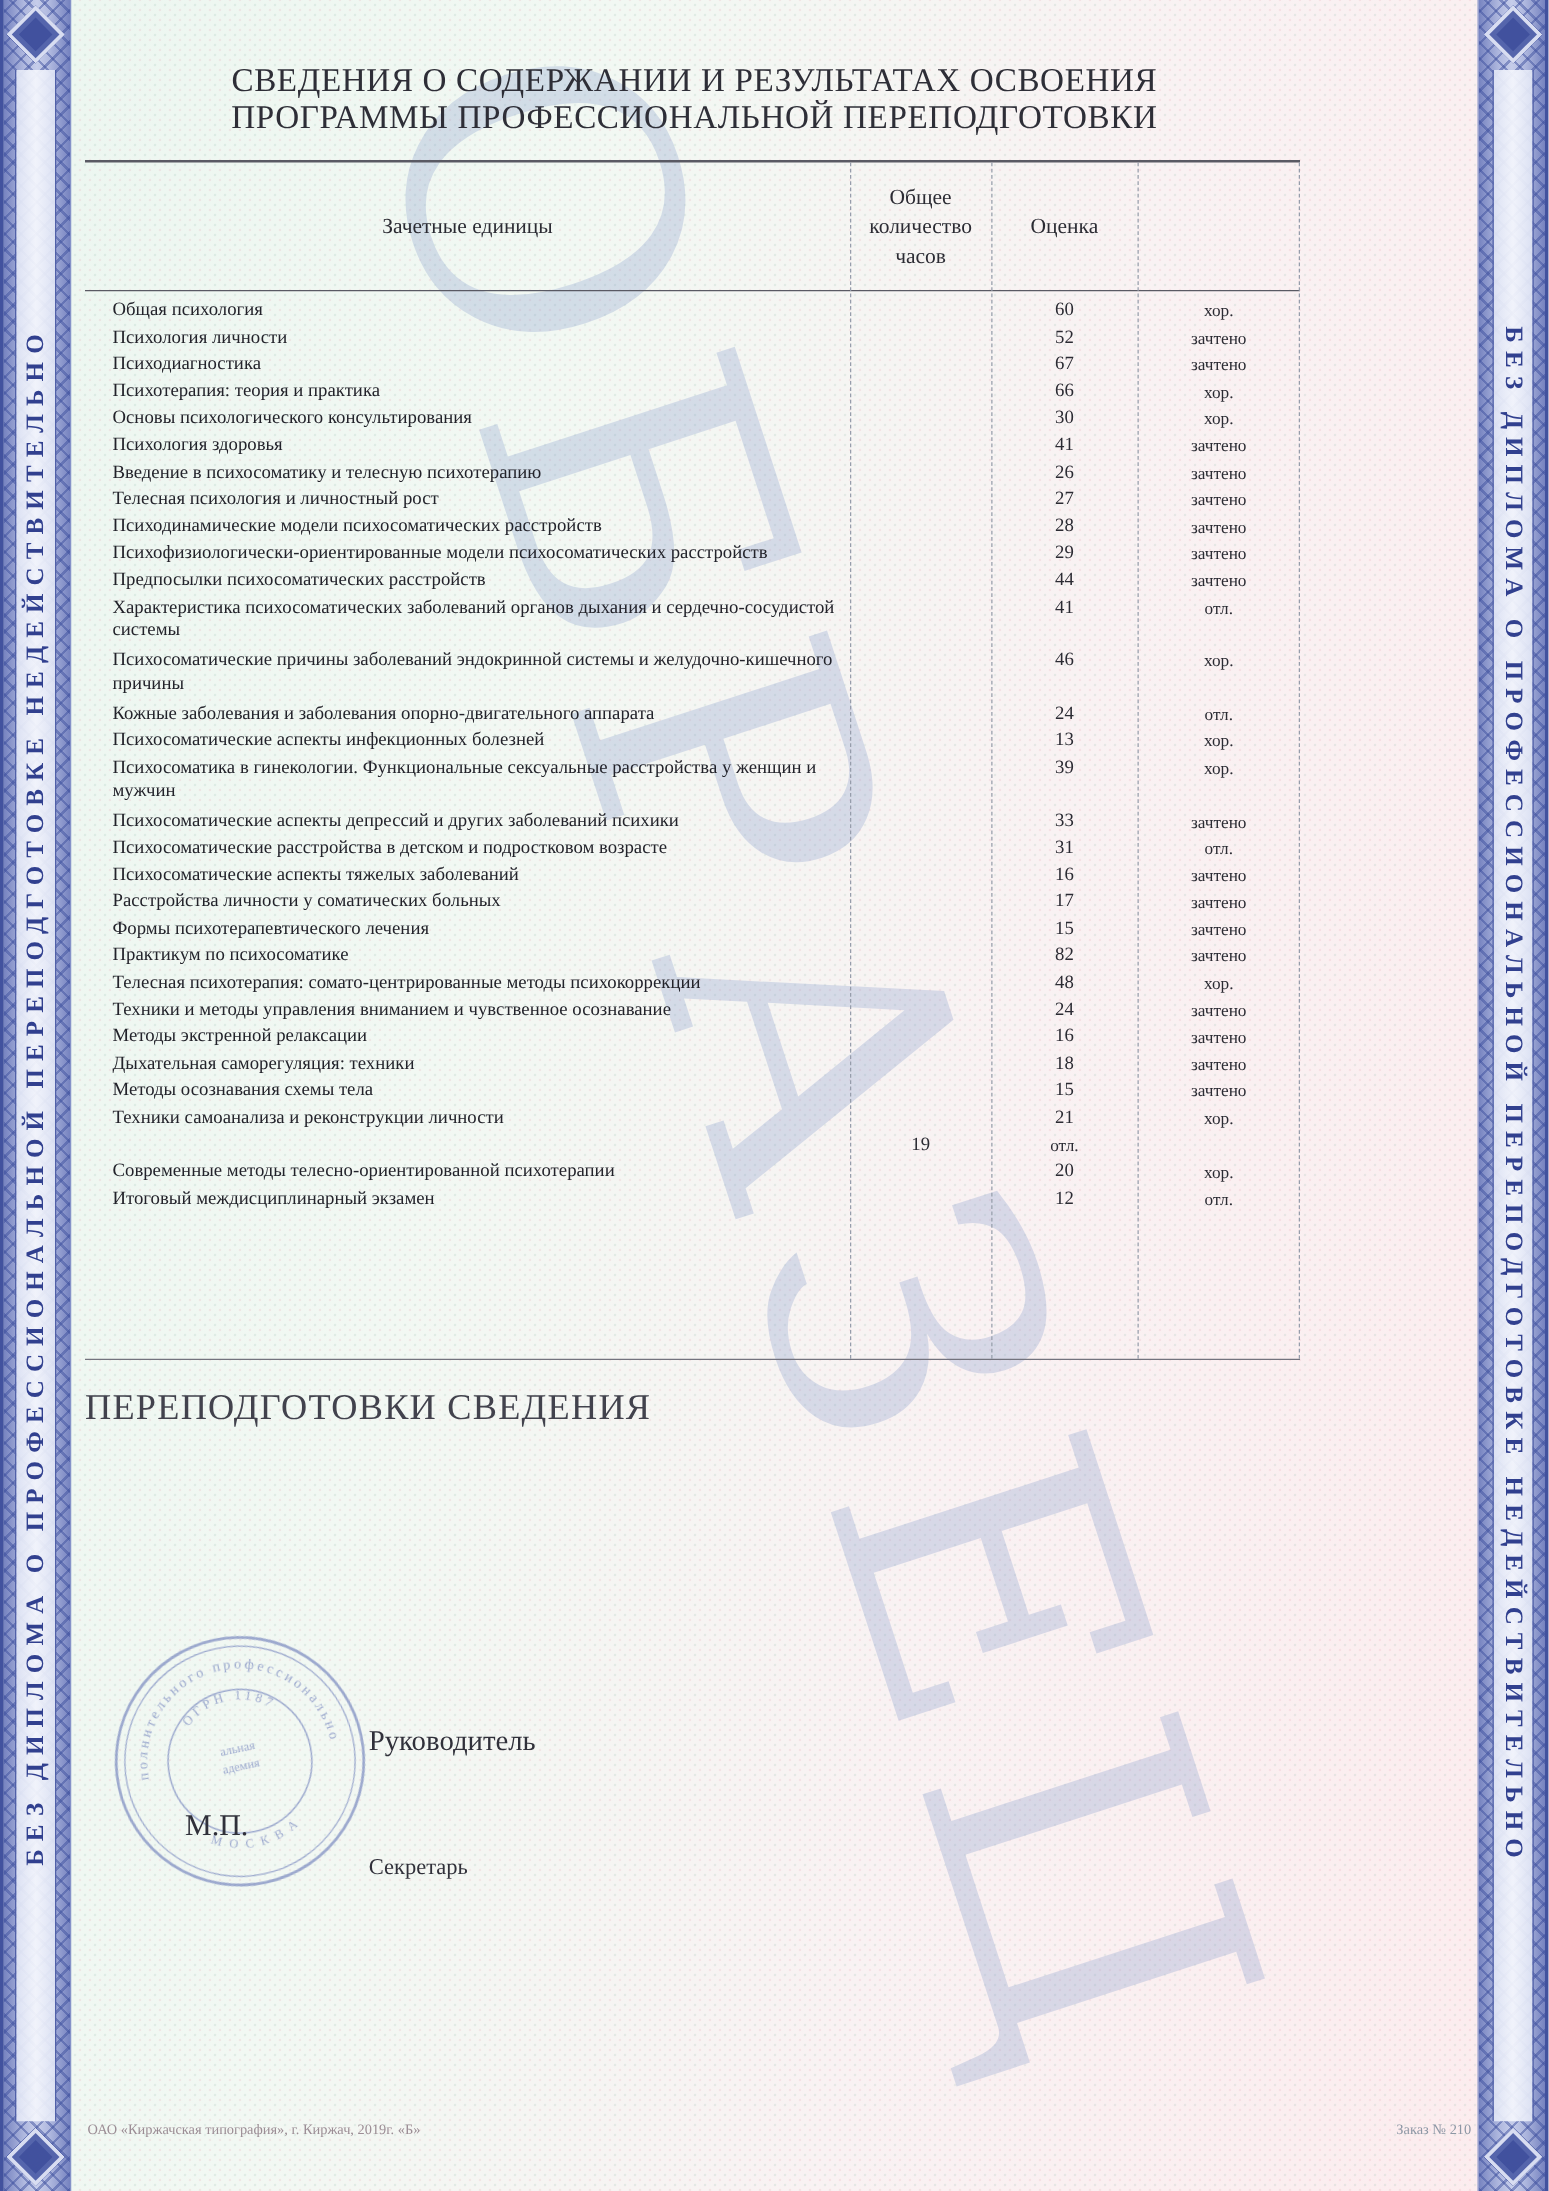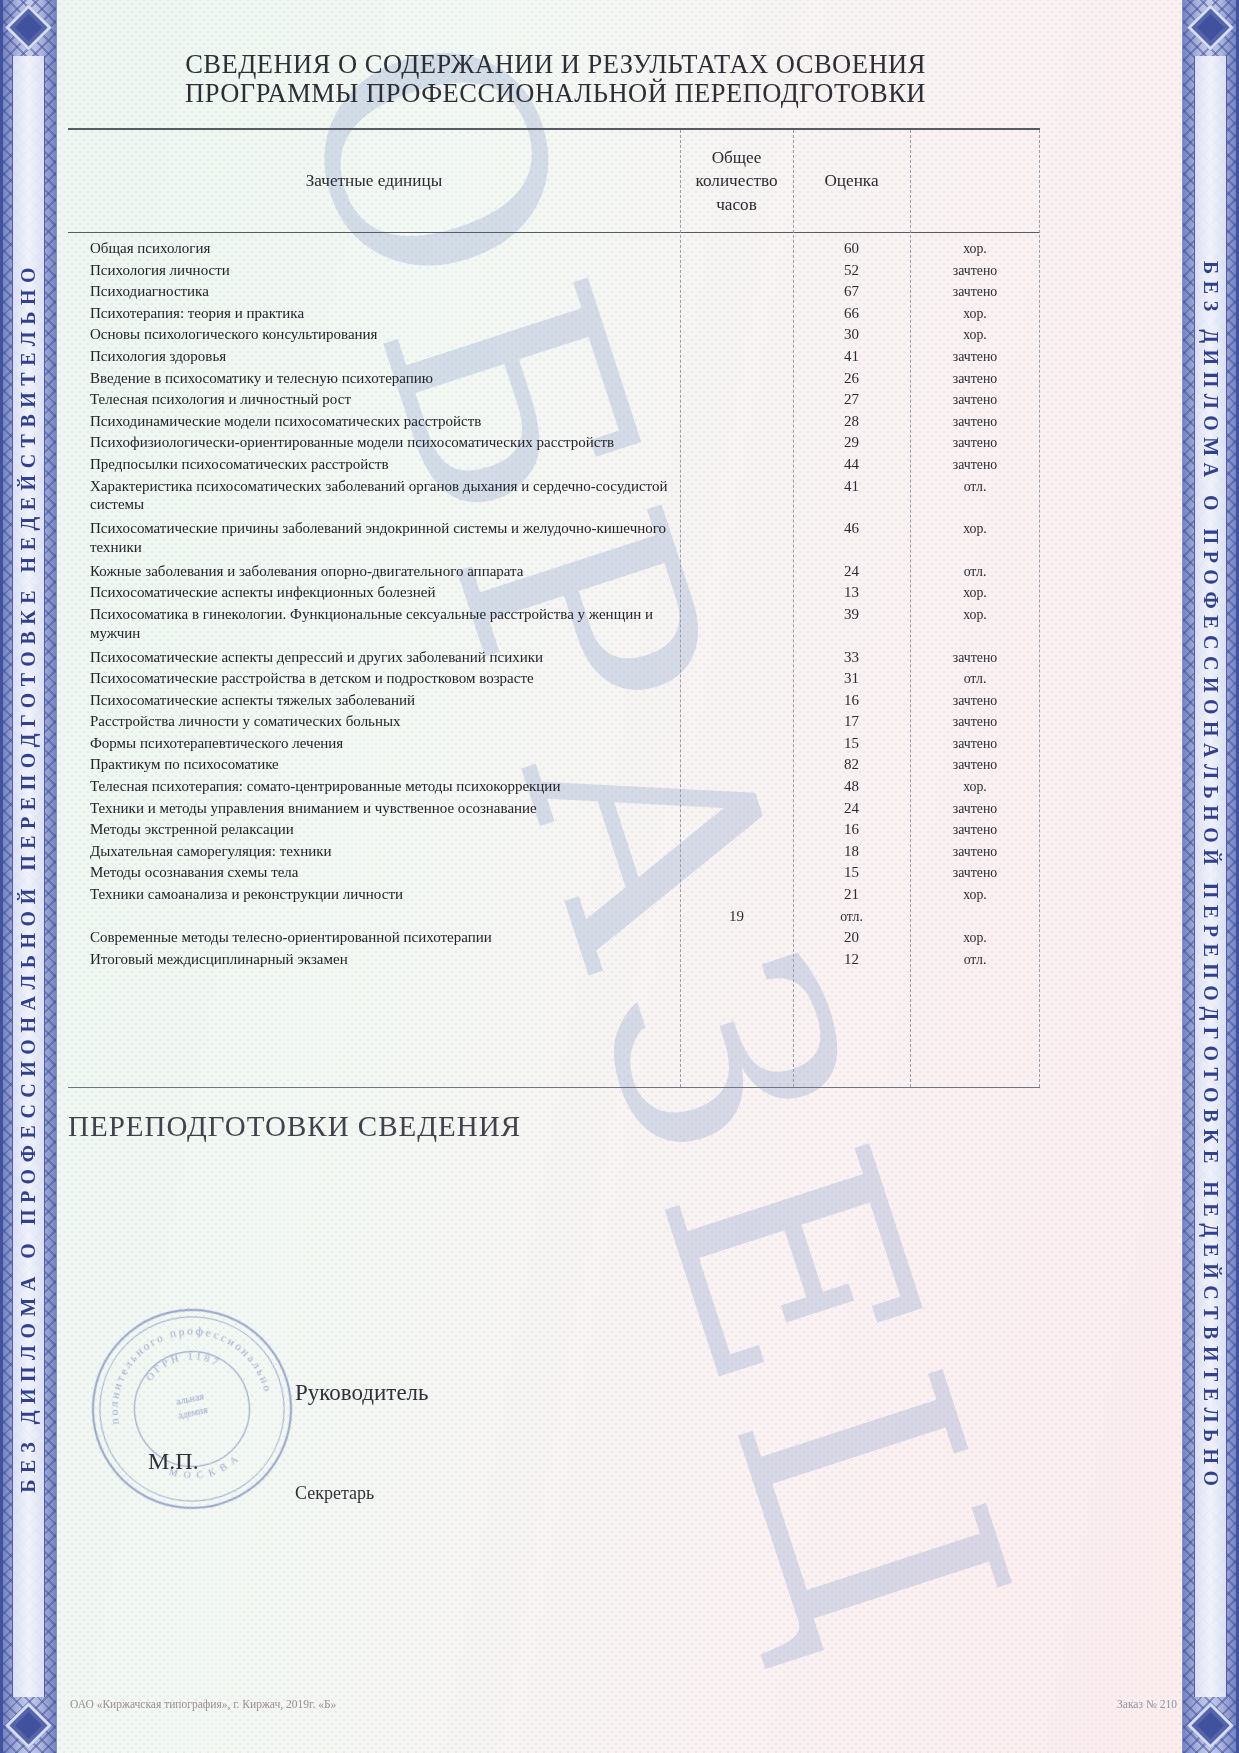--- a/index.html
+++ b/index.html
@@ -225,21 +225,21 @@
               <div class="name-line wrap">системы</div>
             </div>
         <div class="c-credits"></div>
         <div class="c-hours">41</div>
         <div class="c-grade">отл.</div>
       </div>
 
       <div class="trow two-line">
         <div class="c-name">
               <div class="name-line">Психосоматические причины заболеваний эндокринной системы и желудочно-кишечного</div>
-              <div class="name-line wrap">техники</div>
+              <div class="name-line wrap">причины</div>
             </div>
         <div class="c-credits"></div>
         <div class="c-hours">46</div>
         <div class="c-grade">хор.</div>
       </div>
 
       <div class="trow">
         <div class="c-name">
               <div class="name-line">Кожные заболевания и заболевания опорно-двигательного аппарата</div>
             </div>

